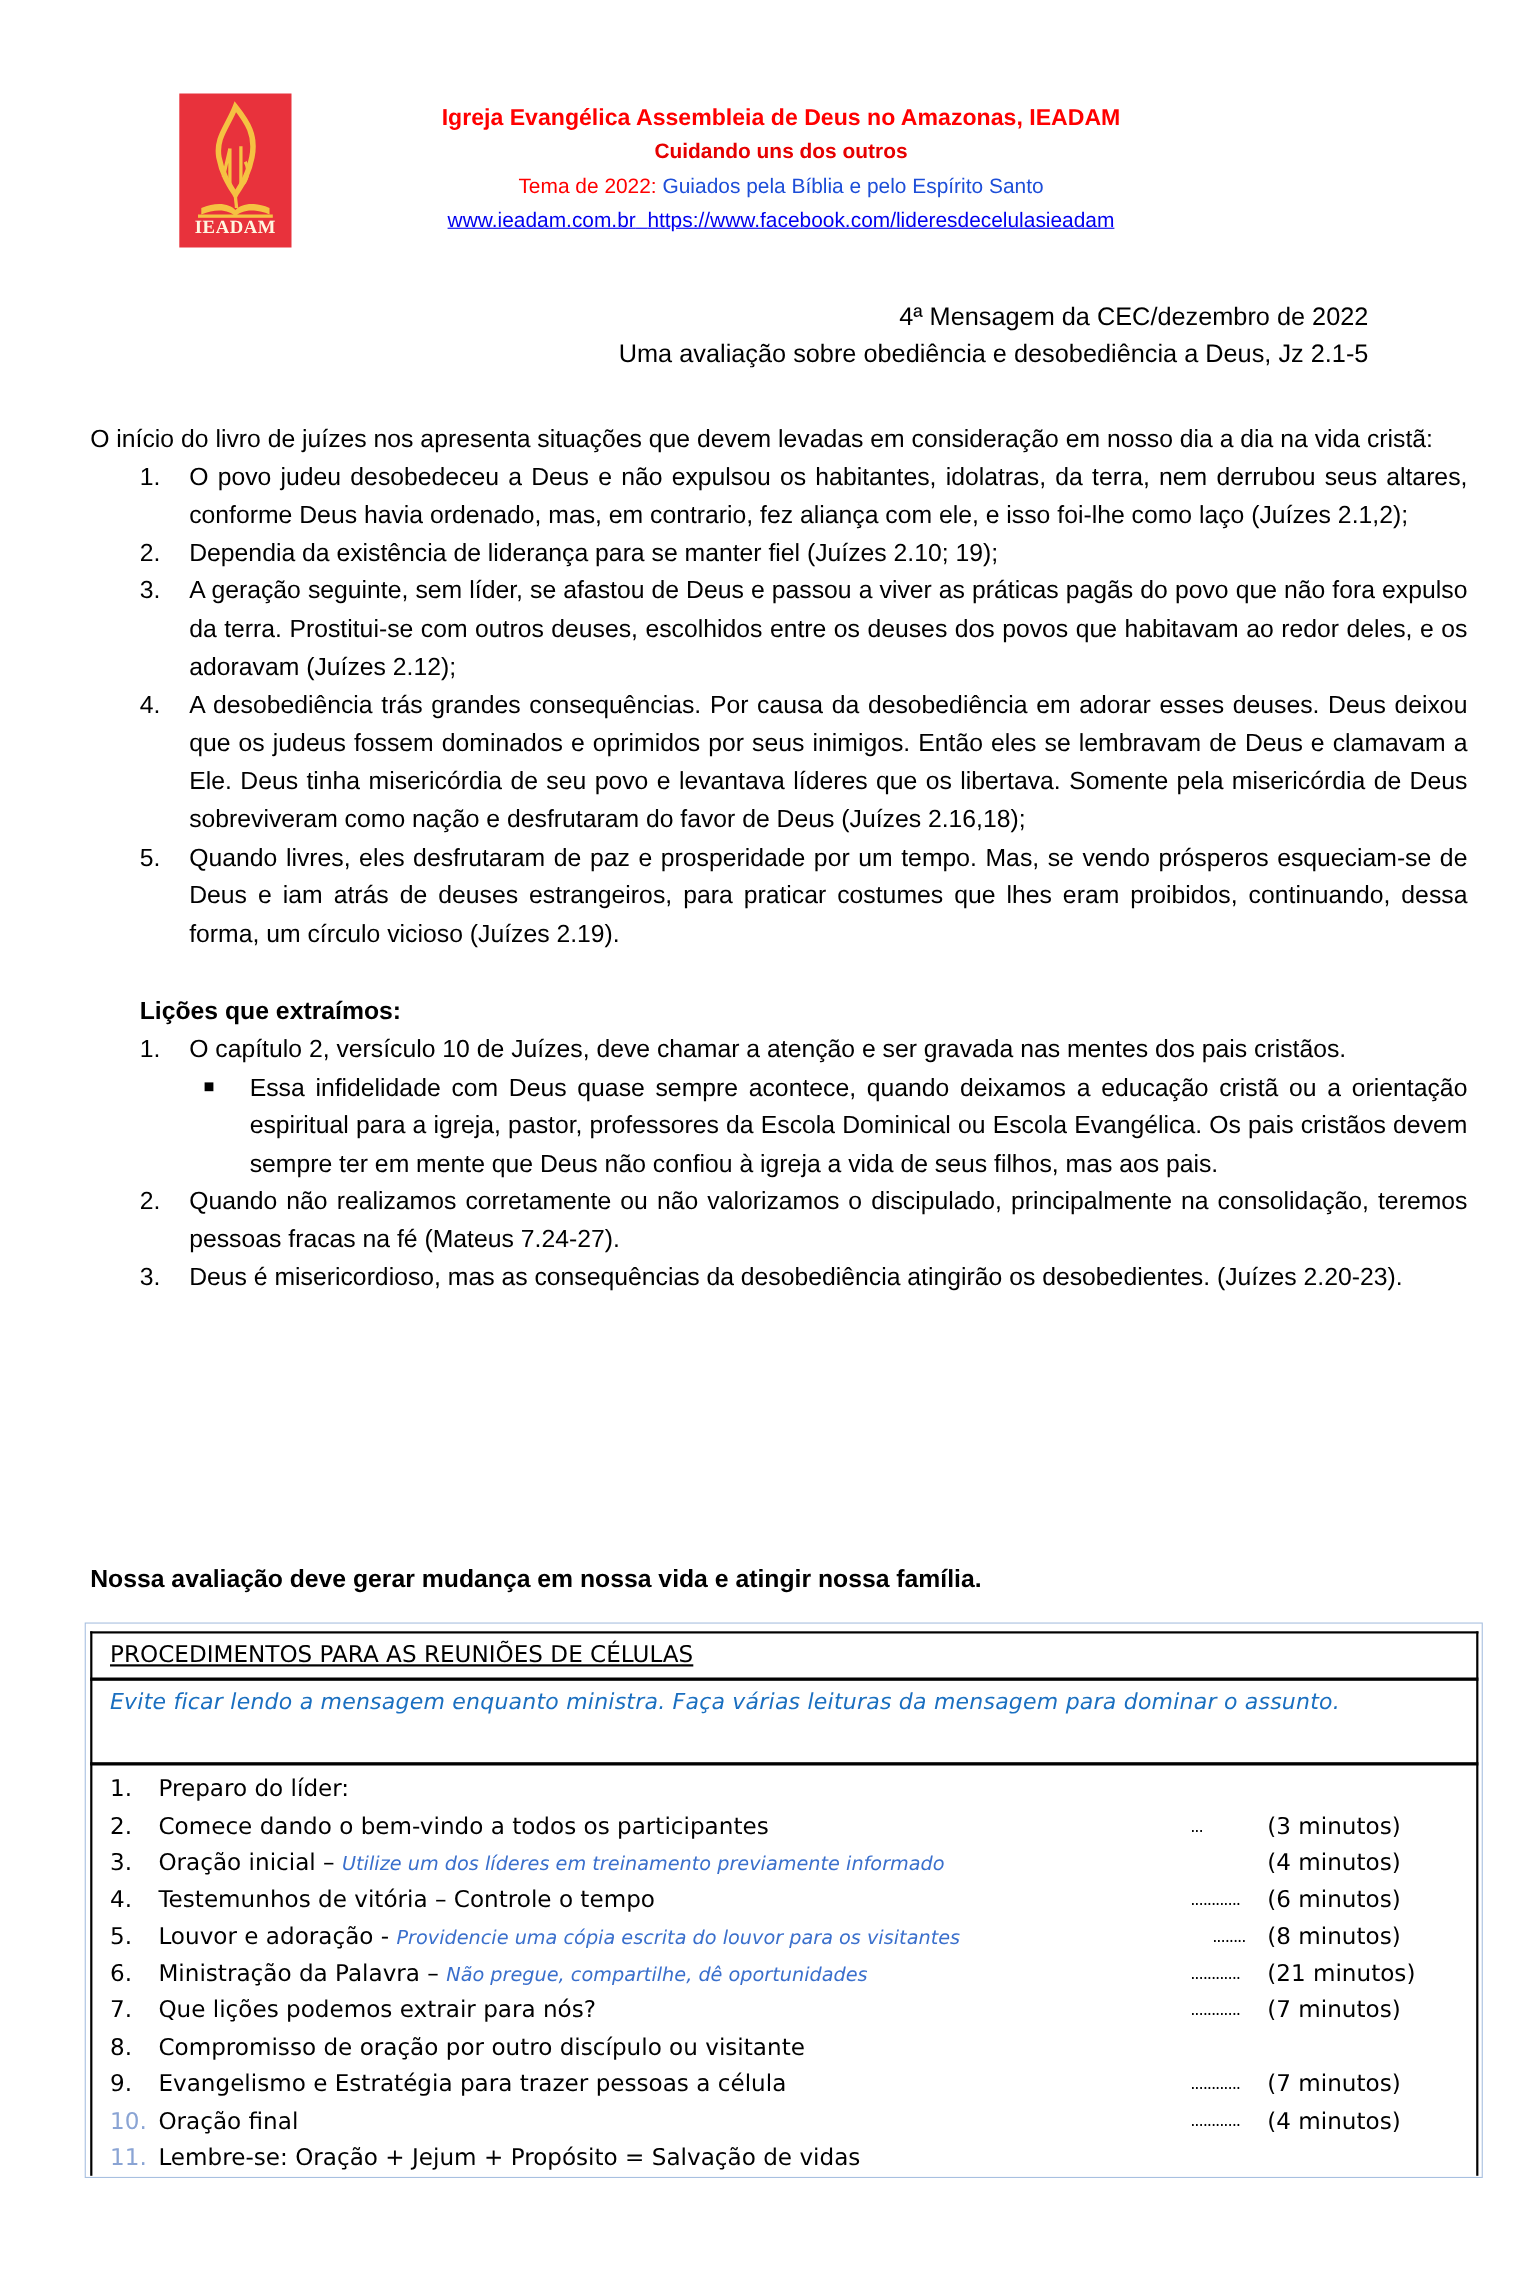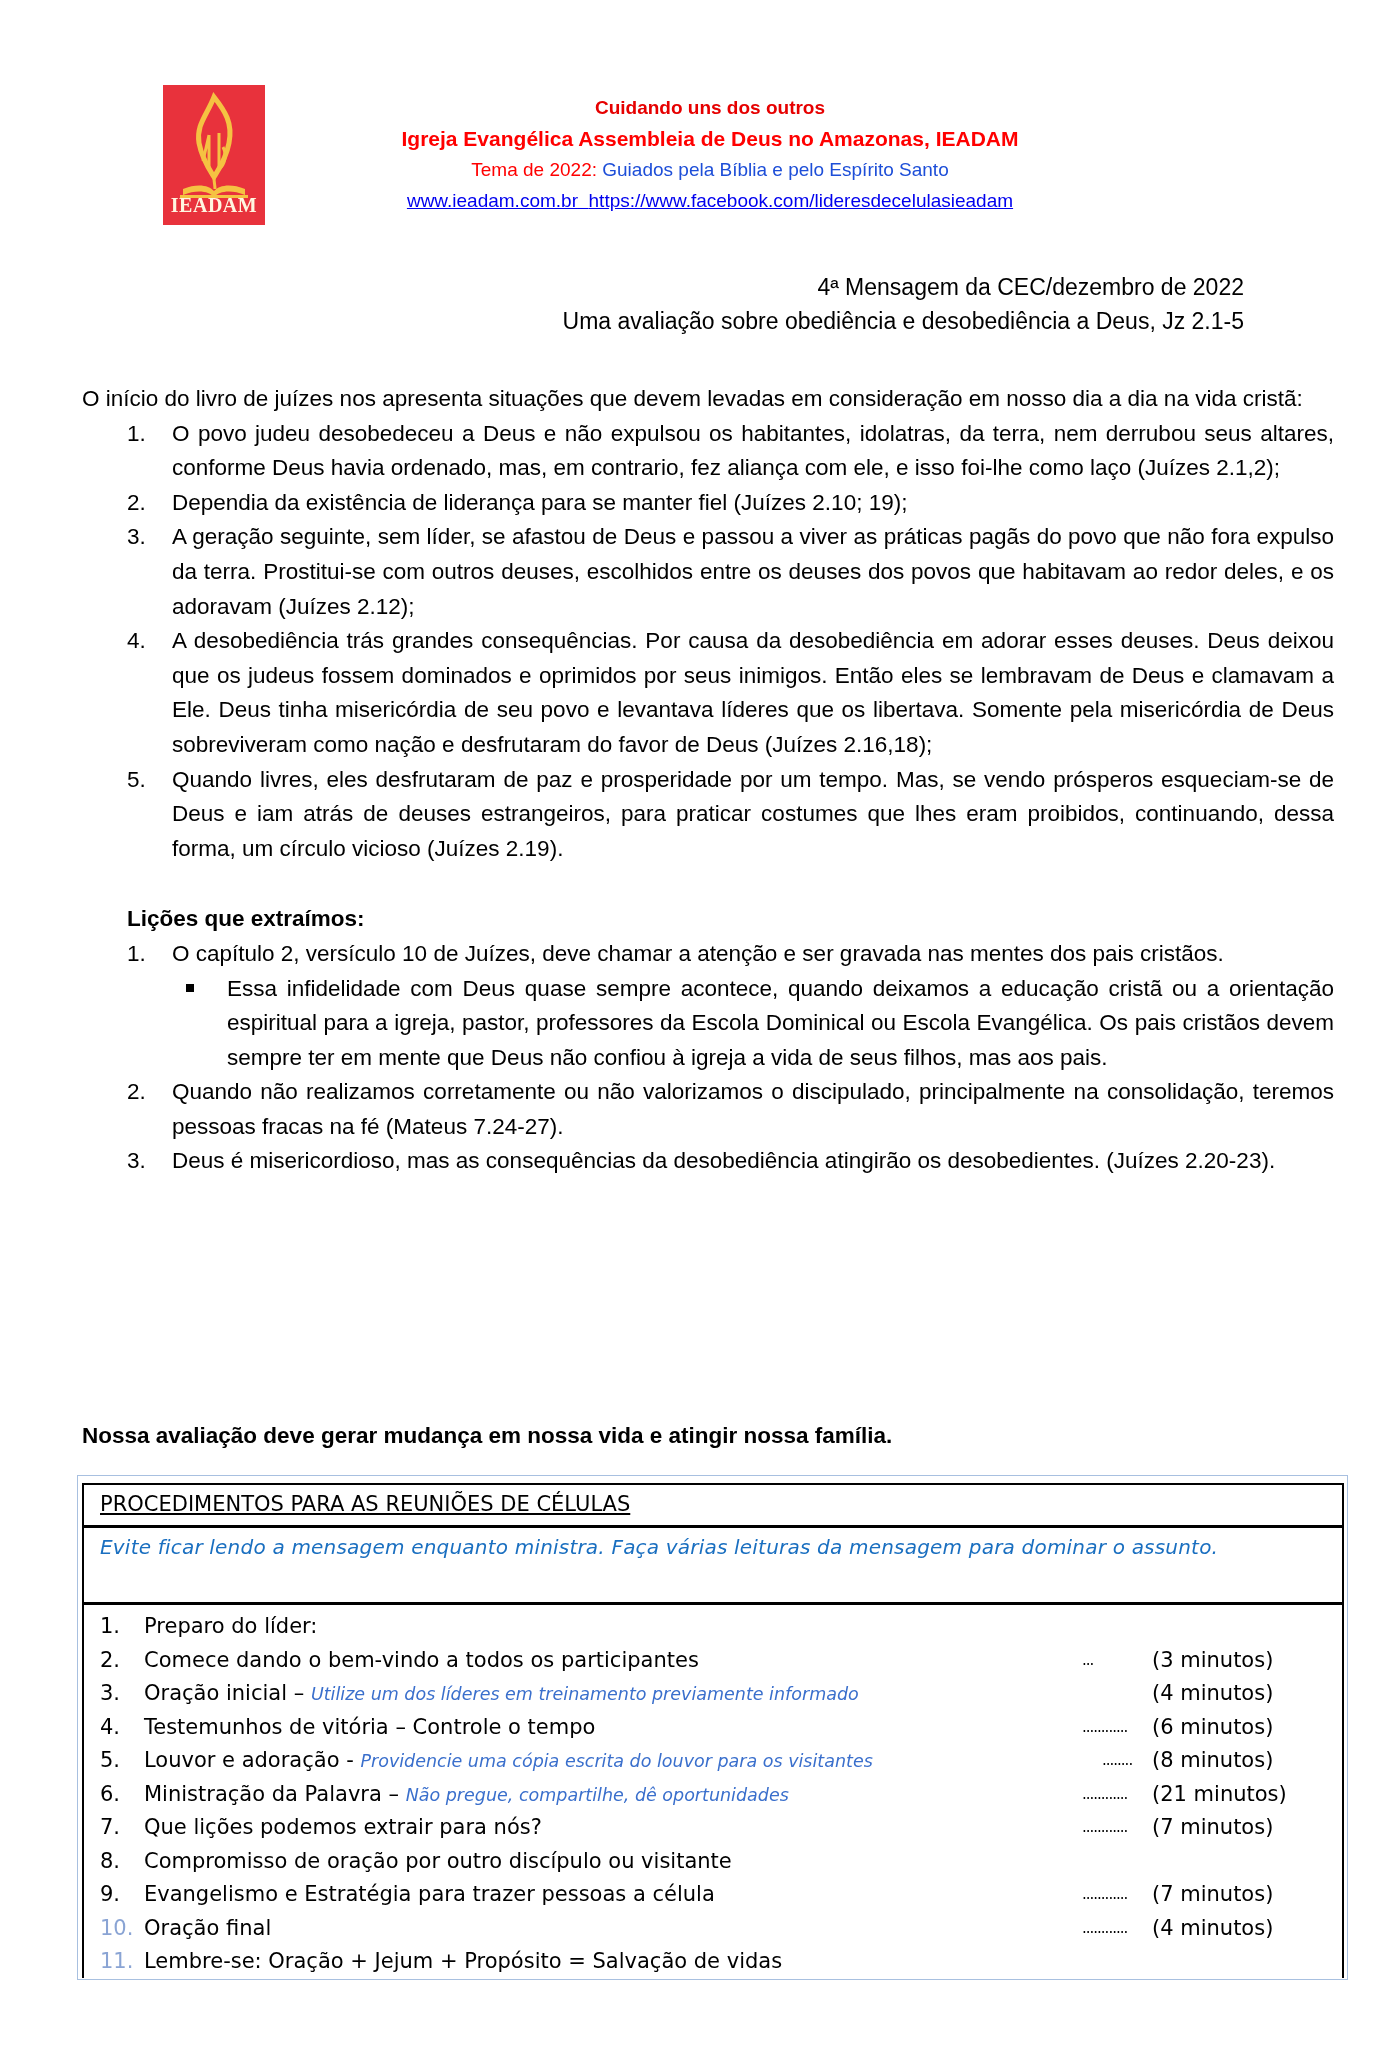--- a/index.html
+++ b/index.html
@@ -4,21 +4,21 @@
 <style>
   html, body { margin: 0; padding: 0; background: #ffffff; }
   body { width: 1400px; height: 2063px; position: relative; overflow: hidden;
          font-family: "Liberation Sans Narrow", "Liberation Sans", sans-serif; color: #000; }
   .page { position: absolute; left: 0; top: 0; width: 1400px; height: 2063px; }
 
   
   .logo { position: absolute; left: 163px; top: 85px; width: 102px; height: 140px; background: #e8323c; }
   .logo svg { position: absolute; left: 0; top: 0; }
   .logo-text { position: absolute; left: 0; right: 0; bottom: 8px; text-align: center;
-               font-family: "Liberation Serif", serif; font-weight: bold; font-size: 20px; color: #fff6e0; letter-spacing: 0.5px; }
+               font-family: "Liberation Serif", serif; font-weight: bold; font-size: 17px; color: #fff6e0; letter-spacing: 0.5px; }
   .head-block { position: absolute; left: 330px; width: 760px; top: 92px; text-align: center; font-family: "Liberation Sans", sans-serif; }
   .h-line { font-size: 19px; line-height: 31px; white-space: nowrap; }
   .h-org { color: #ff0000; font-weight: bold; font-size: 21px; }
   .h-motto { color: #e60000; font-weight: bold; font-size: 19px; }
   .h-theme-label { color: #ff0000; text-align: right; }
   .h-theme-value { color: #1d4ed8; font-weight: normal; }
   .h-links { color: #0000ee; text-decoration: underline; }
   .h-whats { color: #00a040; font-weight: bold; }
 
   .title-block { position: absolute; left: 0; width: 1244px; top: 270px; text-align: right; font-family: "Liberation Sans", sans-serif; font-size: 23px; line-height: 34px; }
@@ -61,22 +61,22 @@
       <path d="M51 12 C62 26 70 38 66 58 C63 74 56 84 51 92 C46 84 39 74 36 58 C33 40 44 30 51 12 Z" fill="none" stroke="#f5c242" stroke-width="5"></path>
       <path d="M46 50 L46 84 M46 50 L40 76 M56 48 L56 84 C62 80 64 70 60 62" fill="none" stroke="#f5c242" stroke-width="3"></path>
       <path d="M51 92 C51 98 52 100 52 104" stroke="#f5c242" stroke-width="3" fill="none"></path>
       <path d="M20 104 C34 98 46 100 51 106 C56 100 68 98 82 104 L82 110 C68 104 56 106 51 112 C46 106 34 104 20 110 Z" fill="#f5c242"></path>
       <rect x="17" y="110" width="68" height="3" fill="#f5c242"></rect>
     </svg>
     <div class="logo-text">IEADAM</div>
   </div>
 
   <div class="head-block">
+    <div class="h-line h-org">Igreja Evangélica Assembleia de Deus no Amazonas, IEADAM</div>
     <div class="h-line h-motto">Cuidando uns dos outros</div>
-    <div class="h-line h-org">Igreja Evangélica Assembleia de Deus no Amazonas, IEADAM</div>
     <div class="h-line">
       <span class="h-theme-label">Tema de 2022:</span>
       <span class="h-theme-value">Guiados pela Bíblia e pelo Espírito Santo</span>
     </div>
     <div class="h-line h-links">
       <span>www.ieadam.com.br</span>&nbsp;&nbsp;<span>https://www.facebook.com/lideresdecelulasieadam</span>
     </div>
   </div>
 
   <div class="title-block">

